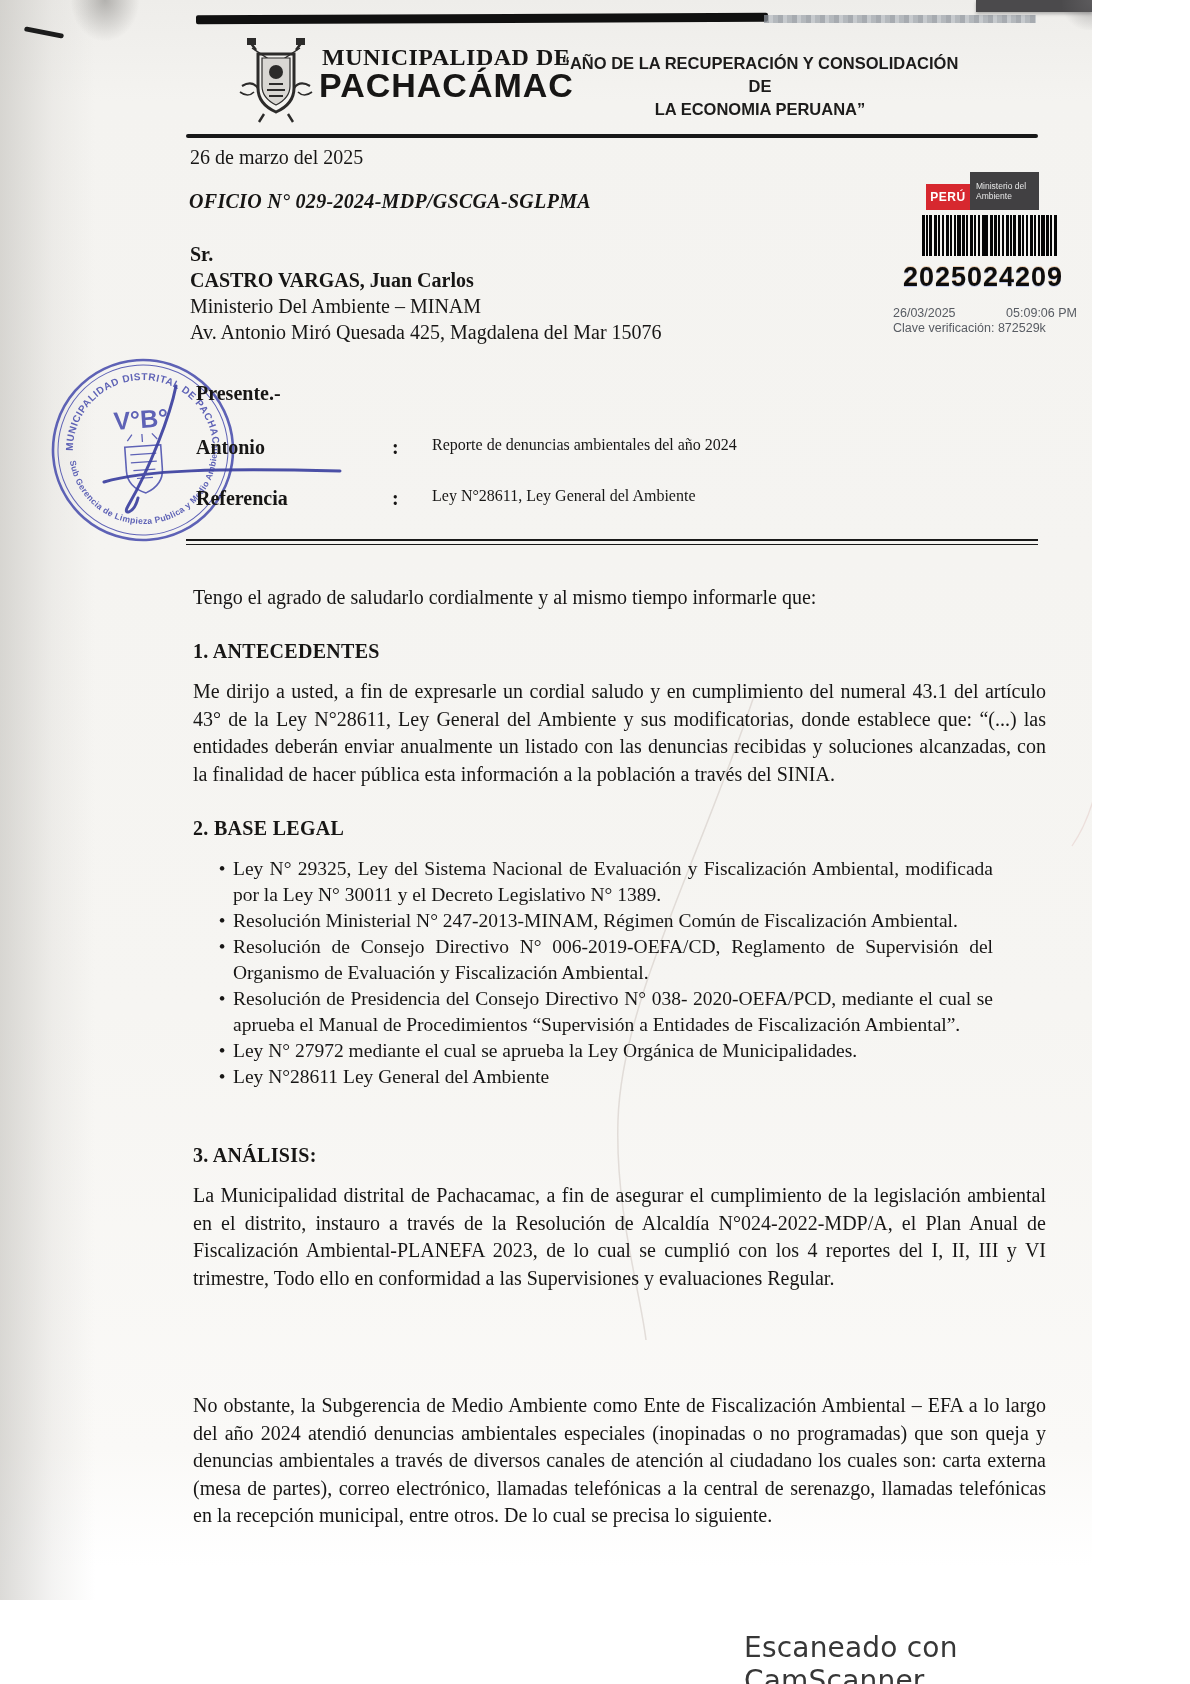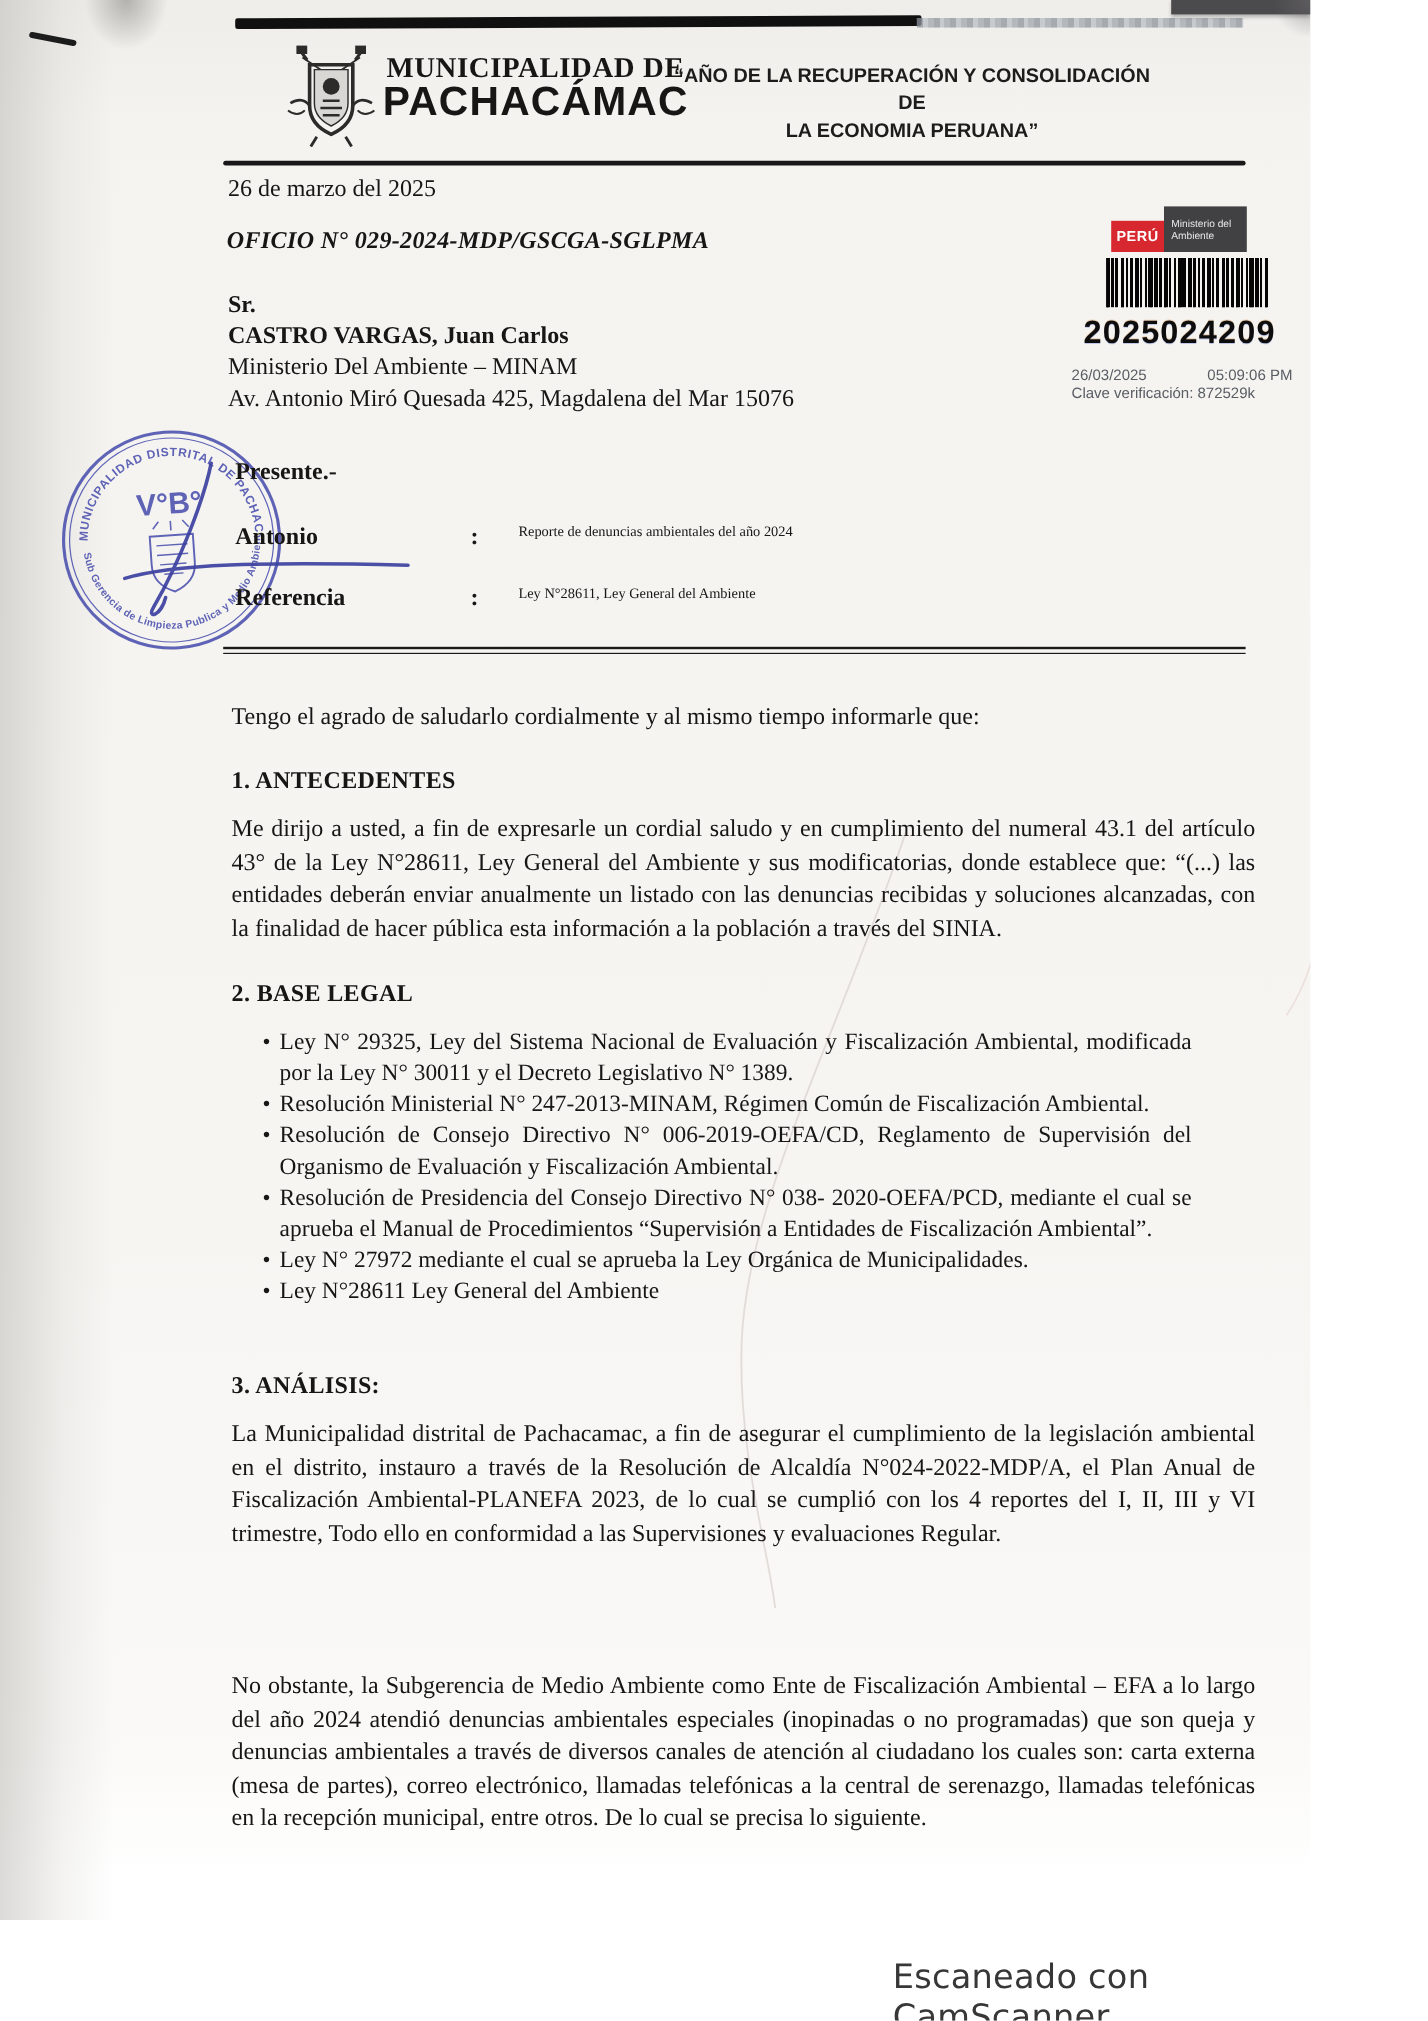--- a/index.html
+++ b/index.html
@@ -43,21 +43,21 @@
   .rec-num{margin-top:6px;width:180px;text-align:center;font-family:"Liberation Sans",sans-serif;font-weight:800;font-size:27px;letter-spacing:1px;color:#0d0d0d;
     text-shadow:0 -1px 0 rgba(215,120,30,.30),0 1px 0 rgba(60,90,210,.28);}
   .rec-meta{margin-top:13px;width:184px;font-family:"Liberation Sans",sans-serif;font-size:12.5px;color:#585c63;display:flex;justify-content:space-between;align-items:center;}
   .rec-key{width:184px;font-family:"Liberation Sans",sans-serif;font-size:12.5px;color:#585c63;margin-top:1px;}
   
   .seal{left:48px;top:350px;width:300px;height:200px;}
   
   .presente{left:196px;top:382px;font-size:20px;font-weight:bold;}
   .slabel{font-size:20px;font-weight:bold;}
   .scolon{font-size:20px;font-weight:bold;}
-  .svalue{font-size:12px;}
+  .svalue{font-size:16px;}
   .rule2{left:186px;top:539px;width:852px;height:6px;border-top:2.5px solid #1a1a1a;border-bottom:1.5px solid #1a1a1a;box-sizing:border-box;}
   
   .greet{left:193px;top:586px;font-size:20px;}
   .h-sec{font-size:20px;font-weight:bold;letter-spacing:.3px;}
   .para{left:193px;width:853px;font-size:20px;line-height:27.5px;text-align:justify;}
   .blist{left:193px;width:853px;}
   .brow{display:flex;margin-bottom:0;}
   .bdot{width:40px;min-width:40px;text-align:center;font-size:19px;line-height:26px;padding-left:18px;box-sizing:border-box;}
   .btxt{font-size:19.5px;line-height:26px;text-align:justify;width:760px;}
   .camscanner{left:744px;top:1631px;font-family:"DejaVu Sans",sans-serif;font-size:28px;color:#373737;letter-spacing:.2px;}

